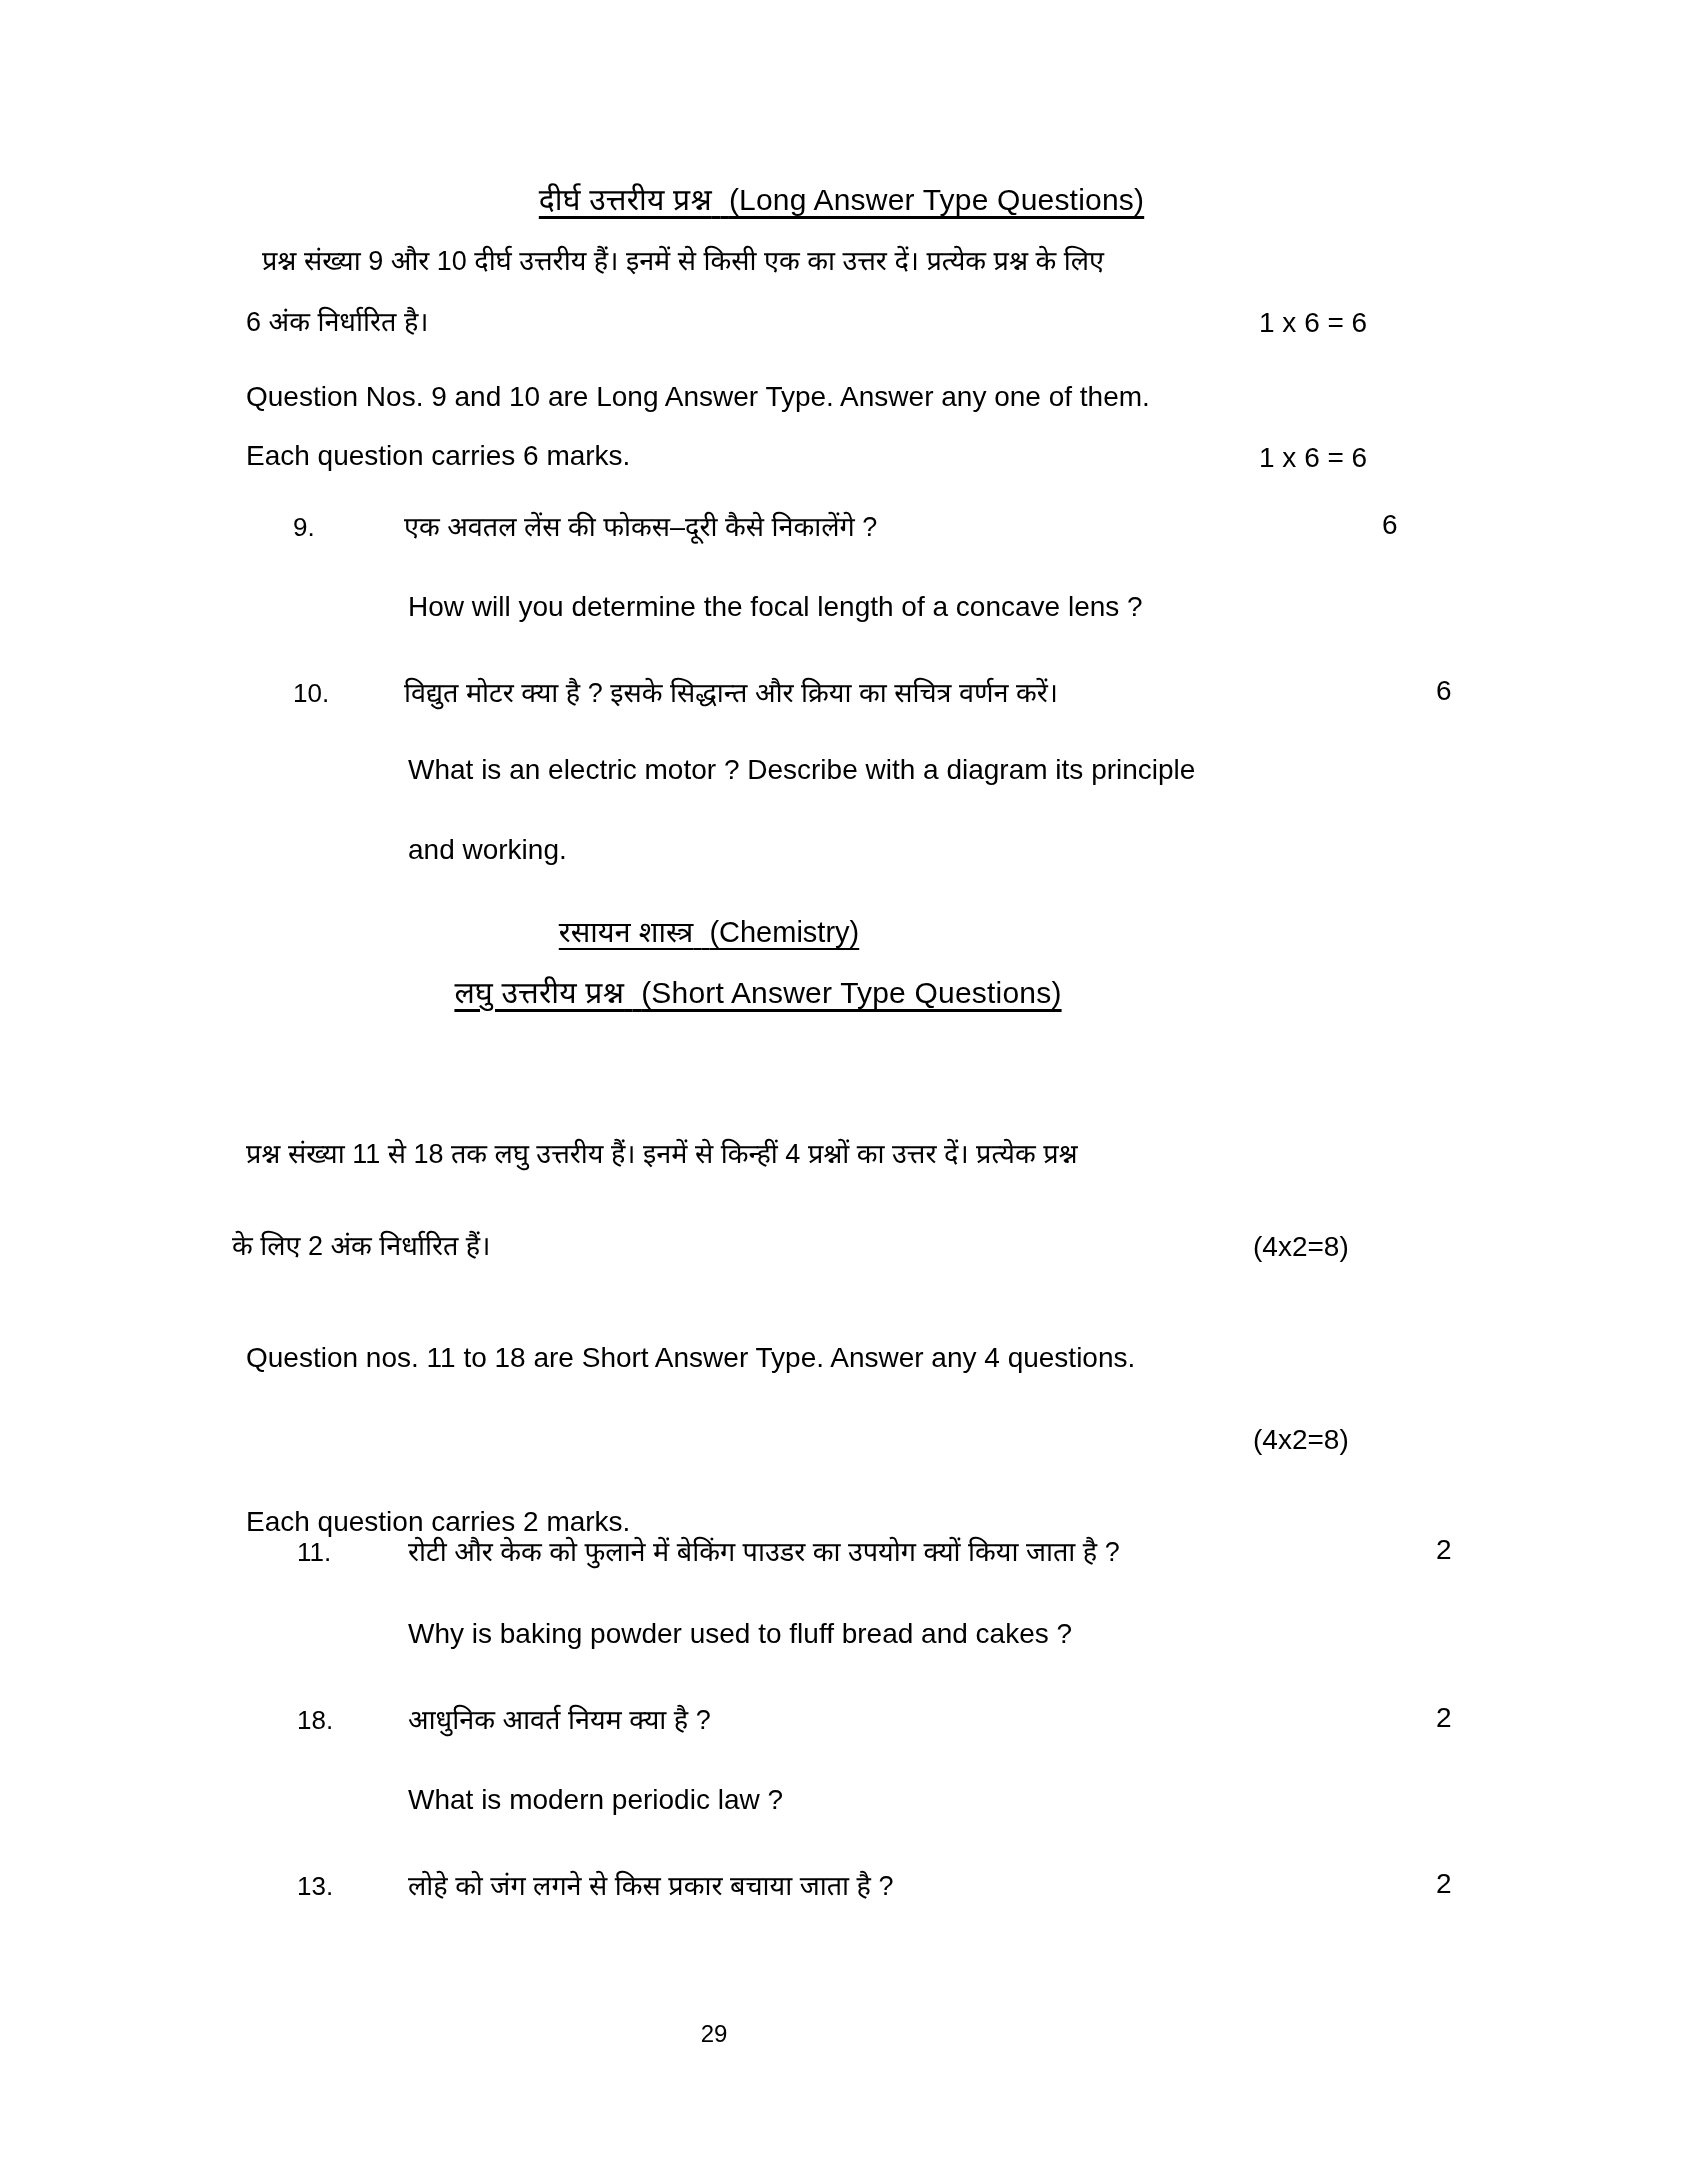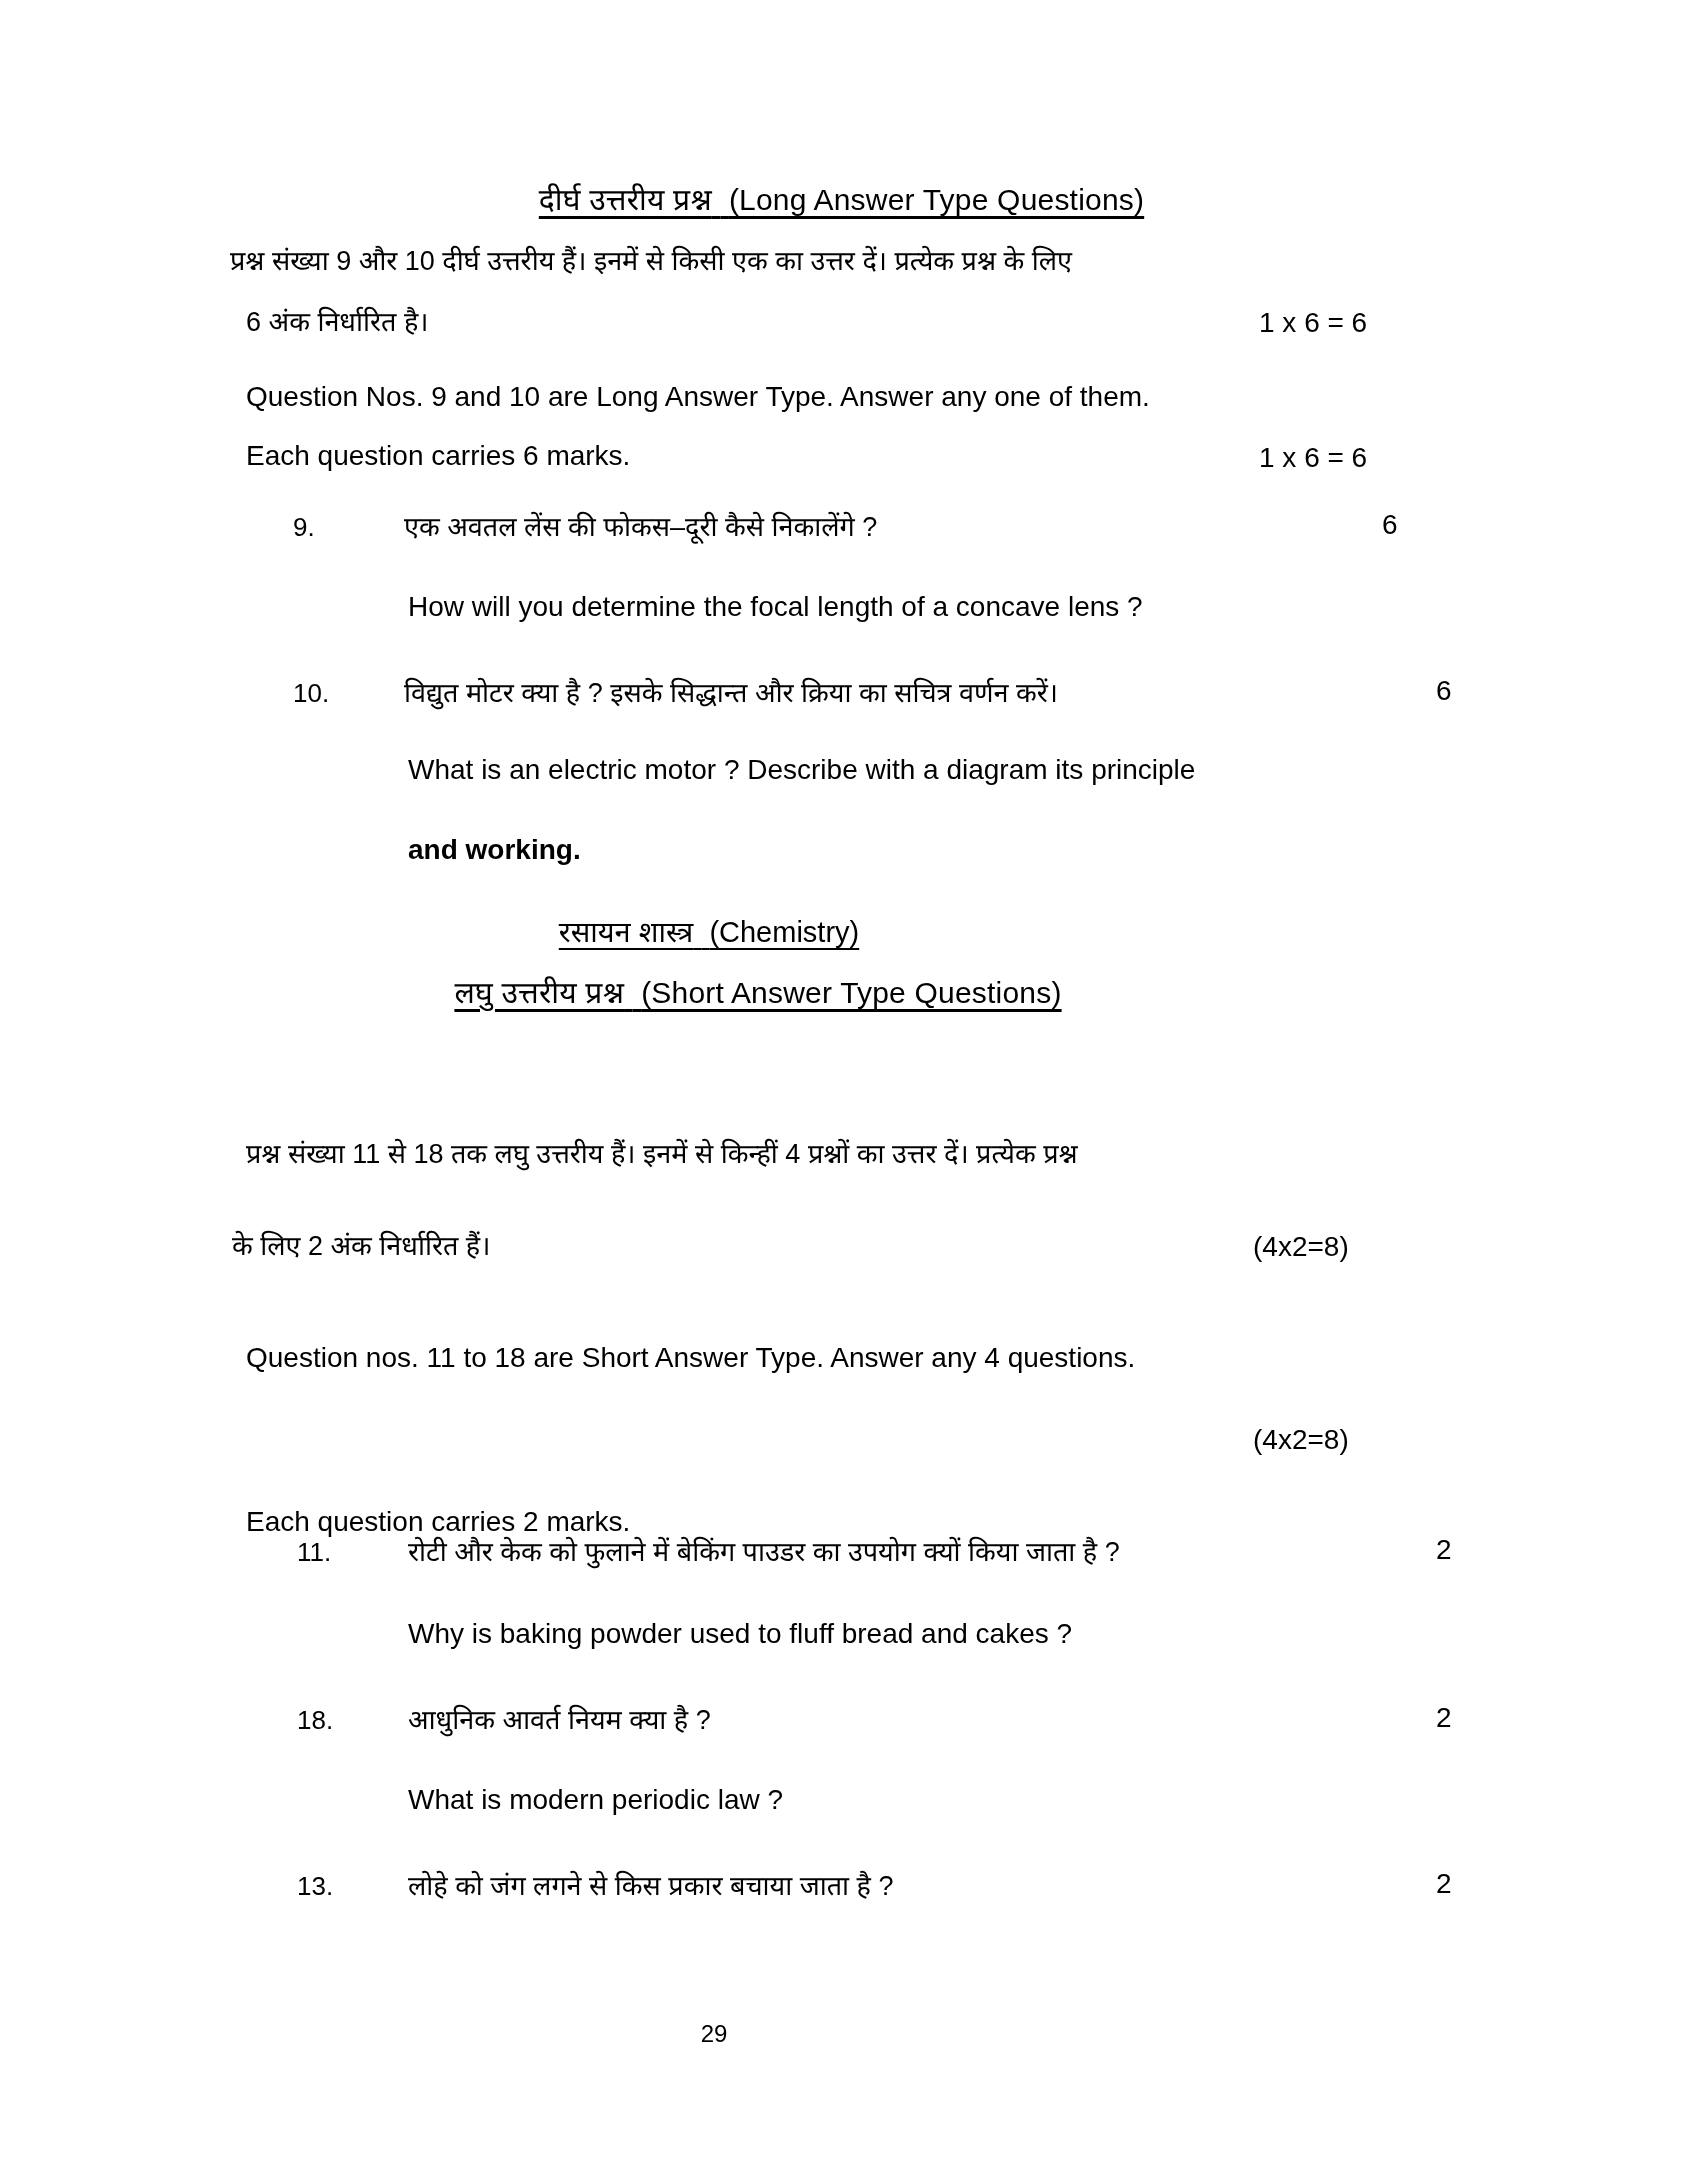--- a/index.html
+++ b/index.html
@@ -86,42 +86,42 @@
 
 <div class="page">
 
   <div class="heading abs" style="left:0; top:178px; width:1683px;">
     <span class="ul">
       <span>दीर्घ उत्तरीय प्रश्न</span>
       <span>&nbsp;</span><span>(Long Answer Type Questions)</span>
     </span>
   </div>
 
-  <div class="para hindi abs" style="left:230px; top:248px;">प्रश्न संख्या 9 और 10 दीर्घ उत्तरीय हैं। इनमें से किसी एक का उत्तर दें। प्रत्येक प्रश्न के लिए</div>
+  <div class="para hindi abs" style="left:262px; top:248px;">प्रश्न संख्या 9 और 10 दीर्घ उत्तरीय हैं। इनमें से किसी एक का उत्तर दें। प्रत्येक प्रश्न के लिए</div>
 
   <div class="para hindi abs" style="left:246px; top:309px;">6 अंक निर्धारित है।</div>
   <div class="marks abs" style="left:1259px; top:307px;">1 x 6 = 6</div>
 
   <div class="para abs" style="left:246px; top:383px;">Question Nos. 9 and 10 are Long Answer Type. Answer any one of them.</div>
 
   <div class="para abs" style="left:246px; top:442px;">Each question carries 6 marks.</div>
   <div class="marks abs" style="left:1259px; top:442px;">1 x 6 = 6</div>
 
   <div class="q-num abs" style="left:293px; top:512px;">9.</div>
   <div class="q-text hindi abs" style="left:404px; top:507px;">एक अवतल लेंस की फोकस–दूरी कैसे निकालेंगे ?</div>
   <div class="marks abs" style="left:1382px; top:509px;">6</div>
 
   <div class="q-text abs" style="left:408px; top:591px;">How will you determine the focal length of a concave lens ?</div>
 
   <div class="q-num abs" style="left:293px; top:678px;">10.</div>
   <div class="q-text hindi abs" style="left:404px; top:673px;">विद्युत मोटर क्या है ? इसके सिद्धान्त और क्रिया का सचित्र वर्णन करें।</div>
   <div class="marks abs" style="left:1436px; top:675px;">6</div>
 
   <div class="q-text abs" style="left:408px; top:754px;">What is an electric motor ? Describe with a diagram its principle</div>
-  <div class="q-text abs" style="left:408px; top:834px;font-weight:bold;">and working.</div>
+  <div class="q-text abs" style="left:408px; top:834px;">and working.</div>
 
   <div class="heading-regular abs" style="left:0; top:911px; width:1418px;">
     <span class="ul">
       <span>रसायन शास्त्र</span>
       <span>&nbsp;</span><span>(Chemistry)</span>
     </span>
   </div>
 
   <div class="heading abs" style="left:0; top:971px; width:1516px;">
     <span class="ul">

